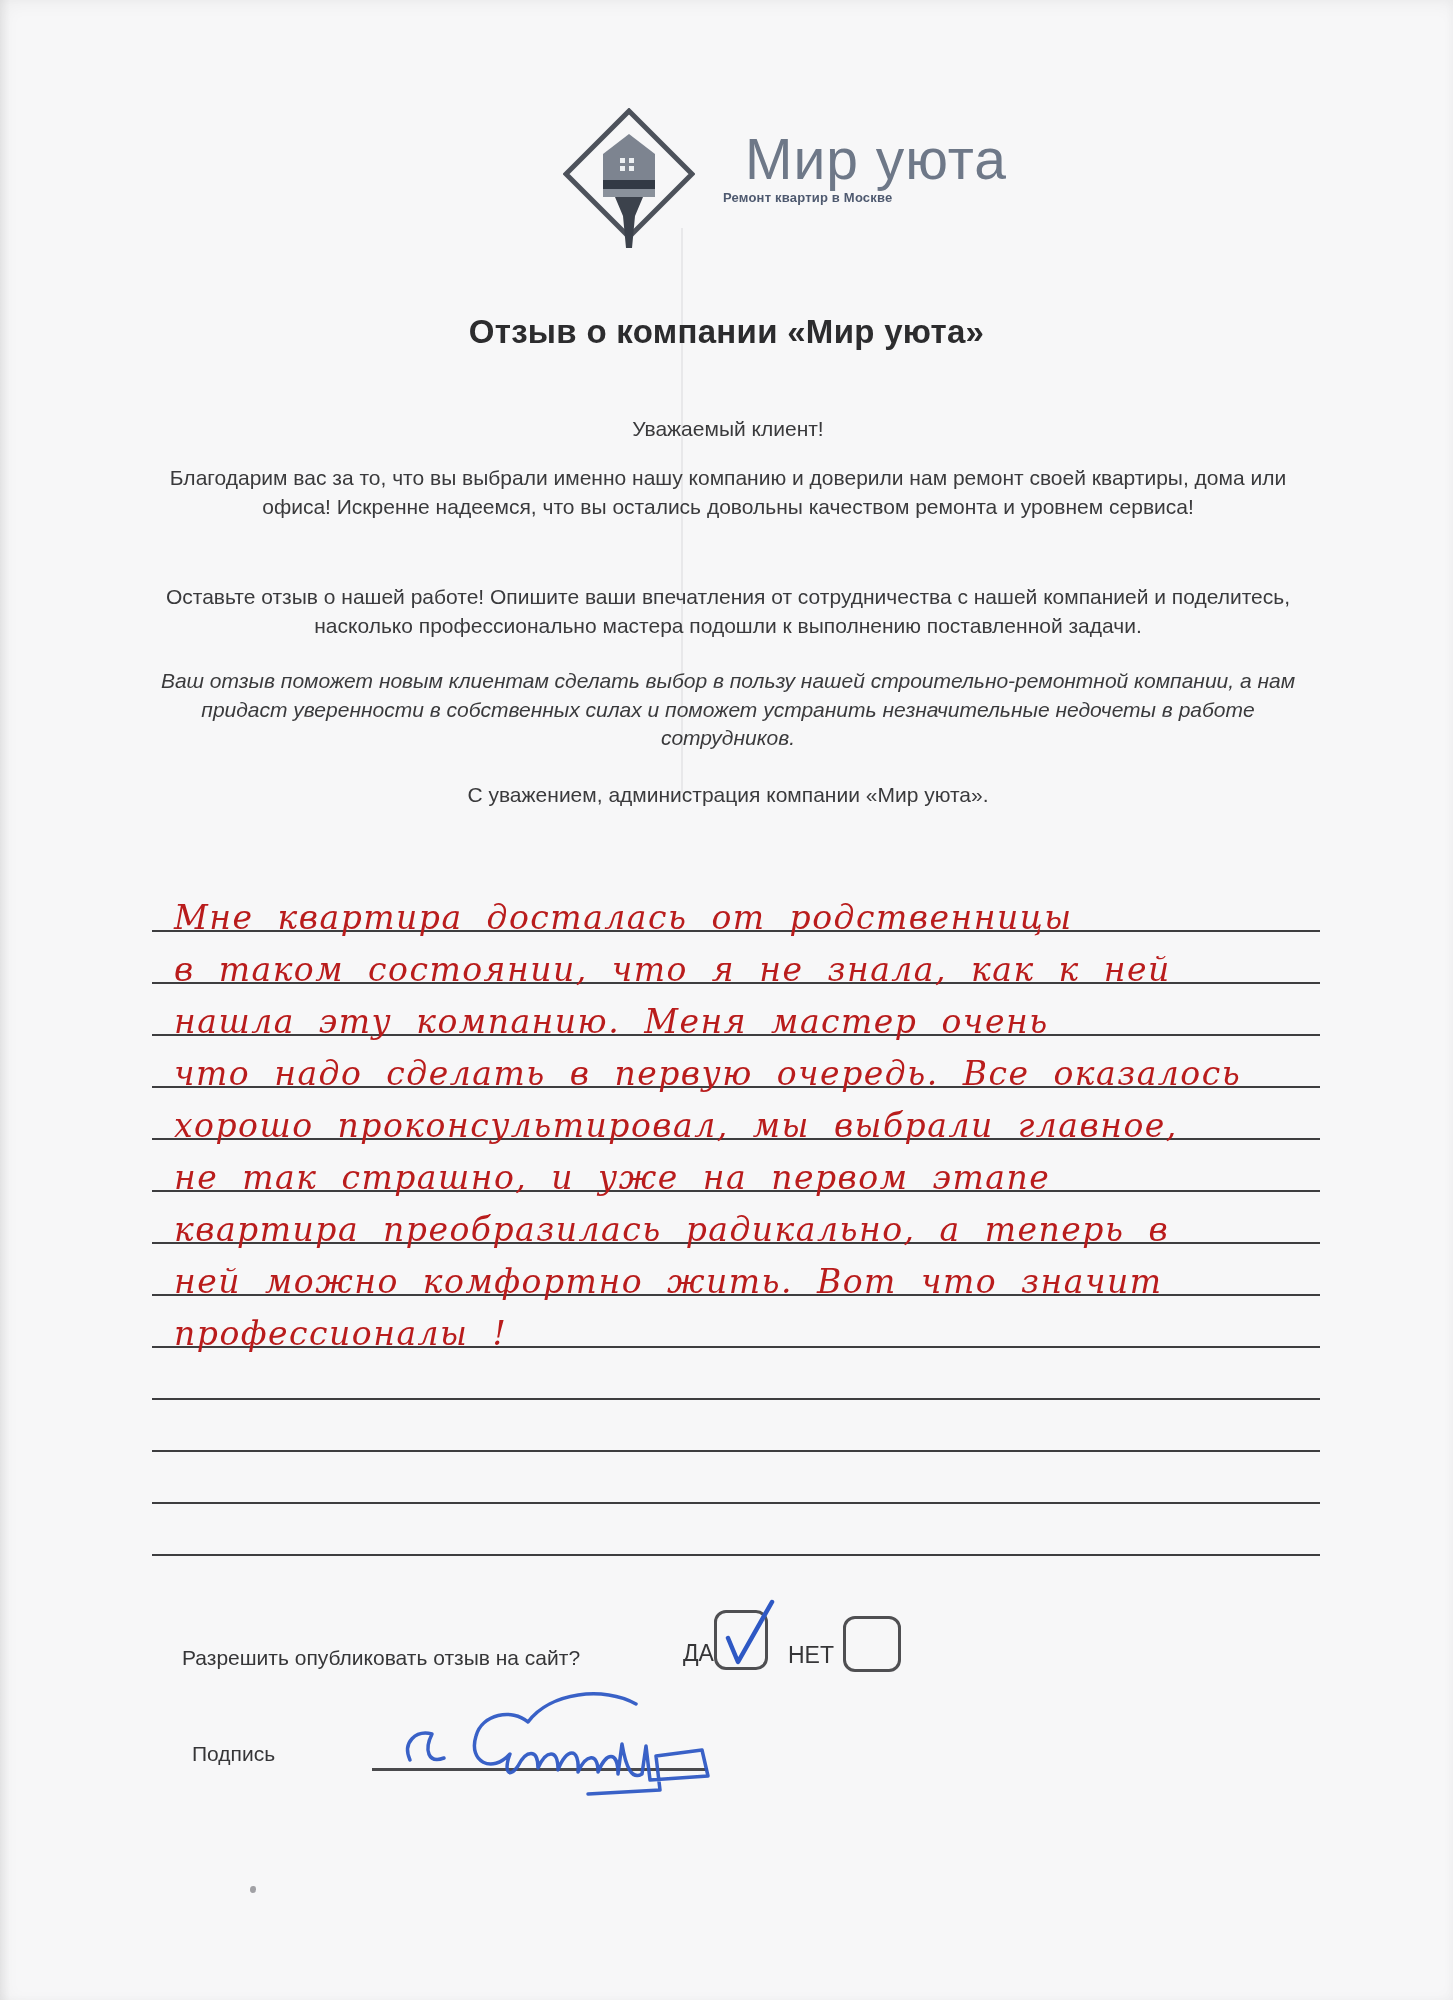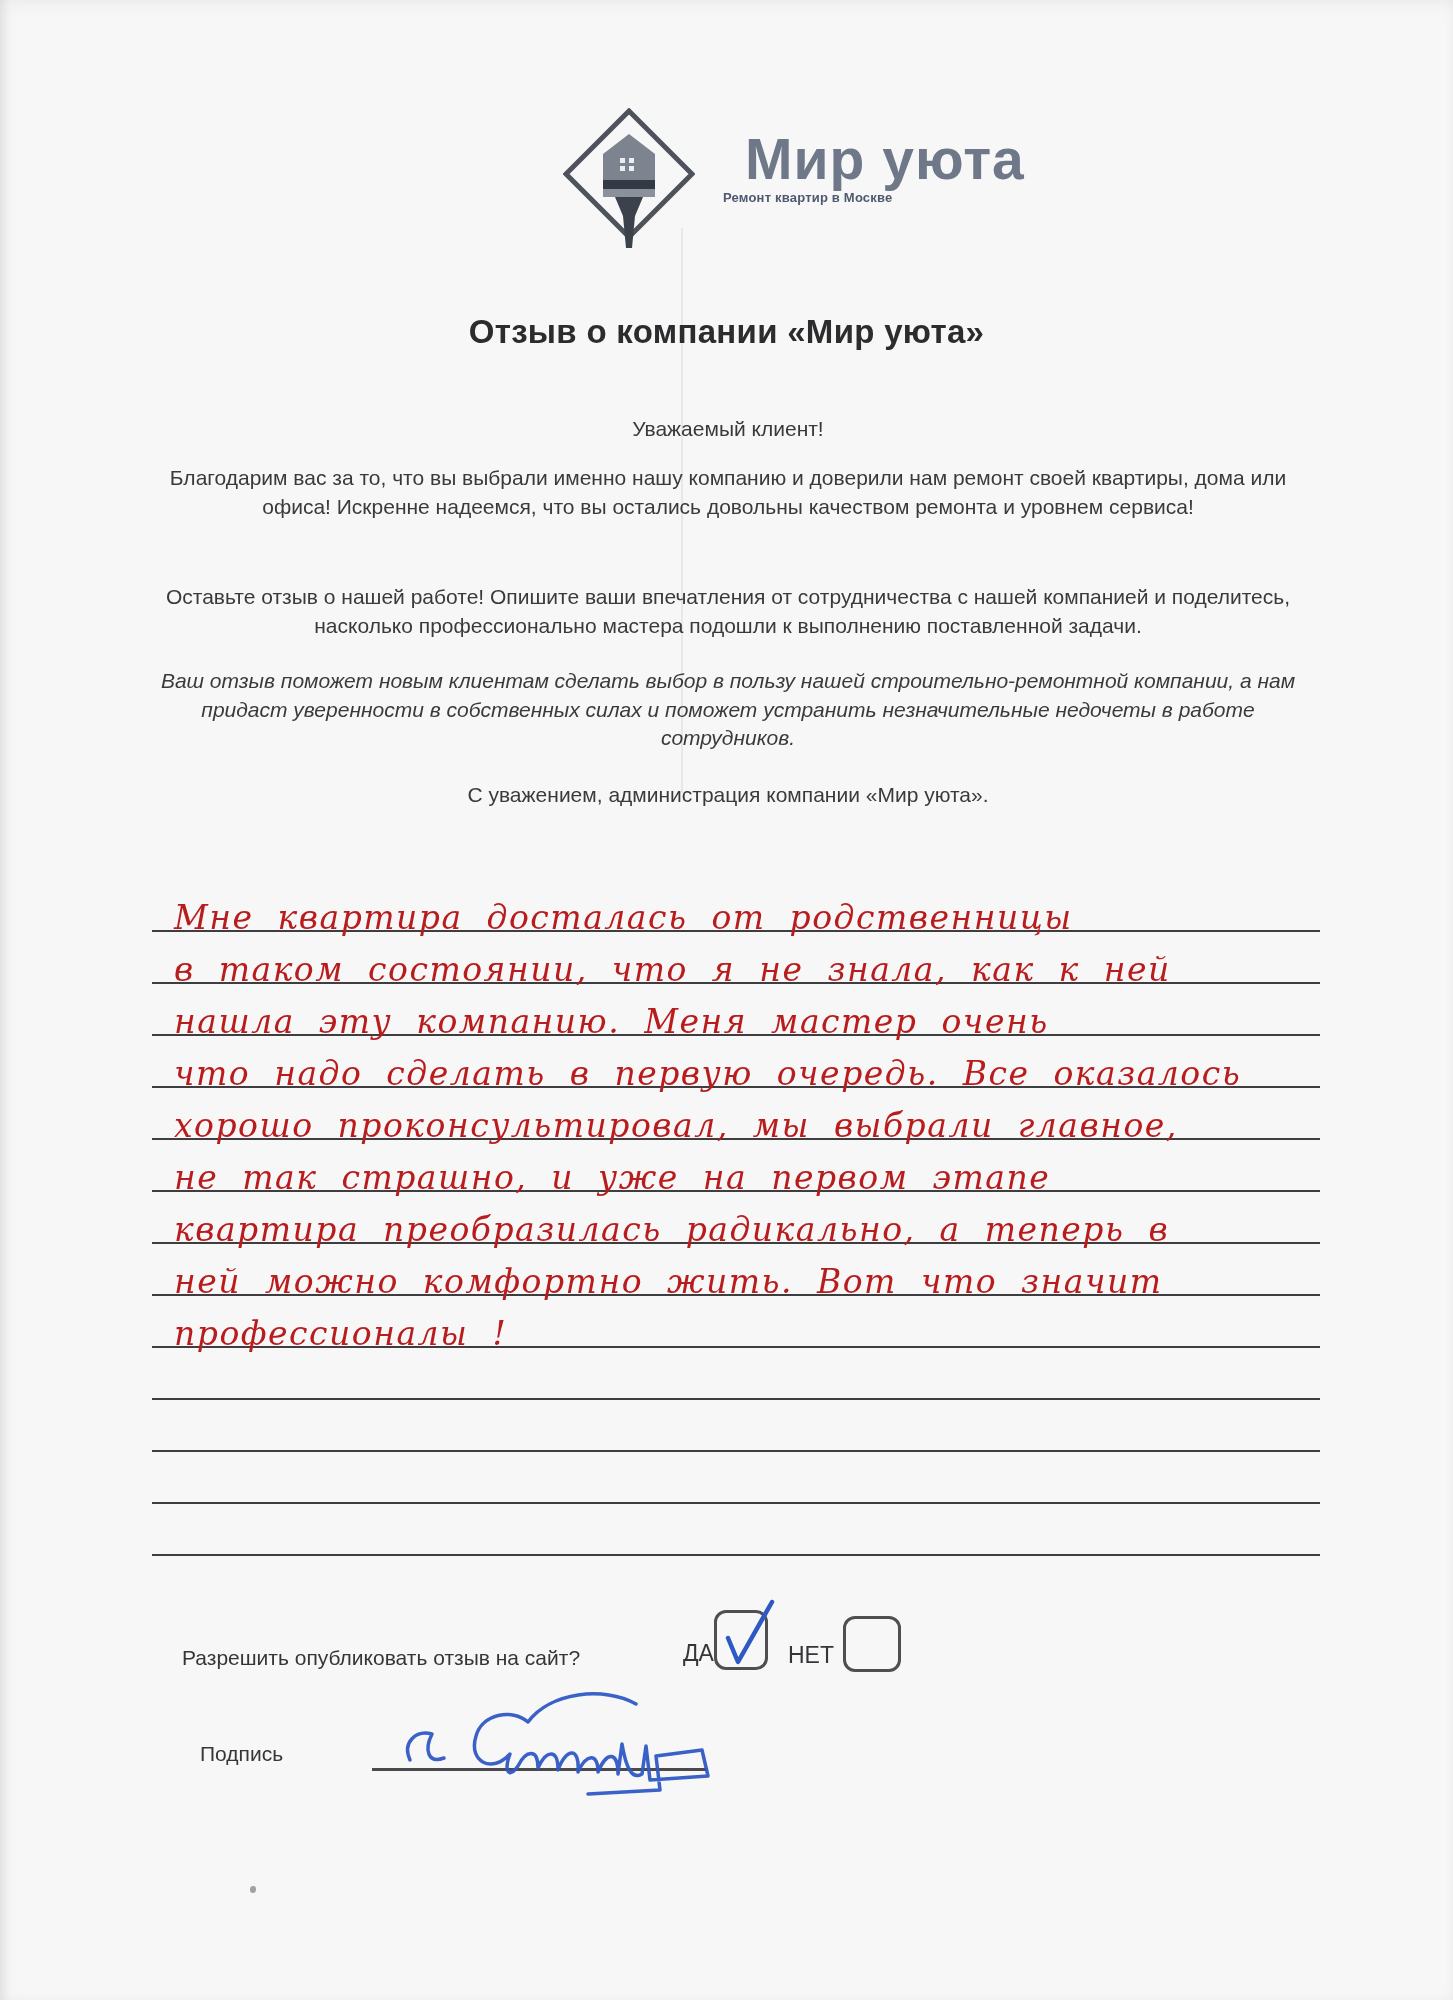--- a/index.html
+++ b/index.html
@@ -14,21 +14,21 @@
     box-shadow:inset 4px 4px 18px rgba(0,0,0,0.045), inset -2px 0 8px rgba(0,0,0,0.025);
   }
   
   .fold-line{position:absolute;left:681px;top:228px;width:2px;height:565px;background:rgba(110,110,118,0.10);}
   .speck{position:absolute;left:250px;top:1886px;width:6px;height:7px;border-radius:50% 40% 55% 45%;background:#84848a;opacity:.75;}
   .edge-strip{position:absolute;left:0;top:0;width:10px;height:100%;background:linear-gradient(to right, rgba(0,0,0,0.05), rgba(0,0,0,0));}
 
   
   .logo-icon{position:absolute;left:563px;top:108px;}
   .logo-text{position:absolute;left:745px;top:130px;}
-  .logo-title{font-size:57px;font-weight:700;line-height:58px;color:#6e7888;letter-spacing:1px;text-align:center;}
+  .logo-title{font-size:57px;font-weight:400;line-height:58px;color:#6e7888;letter-spacing:1px;text-align:center;}
   .logo-subtitle{font-size:13px;font-weight:700;color:#4e596f;margin-top:2px;margin-left:-22px;letter-spacing:0.2px;}
 
   
   .doc-title{position:absolute;left:0;top:313px;width:100%;text-align:center;
     font-size:33px;font-weight:700;color:#2c2c2e;letter-spacing:0.3px;}
   .para{position:absolute;left:138px;width:1180px;text-align:center;
     font-size:21px;line-height:28.5px;color:#3a3a3c;}
   .salutation{top:415px;}
   .p1{top:464px;}
   .p2{top:583px;}
@@ -45,21 +45,21 @@
   
   .pub-label{position:absolute;left:182px;top:1646px;font-size:21px;color:#363638;}
   .yes-label{position:absolute;left:683px;top:1640px;font-size:23px;color:#363638;}
   .no-label{position:absolute;left:788px;top:1642px;font-size:23px;color:#363638;}
   .checkbox{position:absolute;border:3px solid #4f4f52;border-radius:12px;background:transparent;}
   .box-yes{left:714px;top:1610px;width:48px;height:54px;}
   .box-no{left:843px;top:1616px;width:52px;height:50px;}
   .check-svg{position:absolute;left:716px;top:1592px;overflow:visible;}
 
   
-  .sign-label{position:absolute;left:200px;top:1742px;font-size:21px;color:#363638;}
+  .sign-label{position:absolute;left:192px;top:1742px;font-size:21px;color:#363638;}
   .sign-line{position:absolute;left:372px;top:1768px;width:336px;height:3px;background:#4a4a4d;}
   .sign-scribble{position:absolute;left:398px;top:1688px;overflow:visible;}
 </style>
 </head>
 <body>
 
 <div class="page">
 
   <div class="edge-strip"></div>
   <div class="fold-line"></div>

